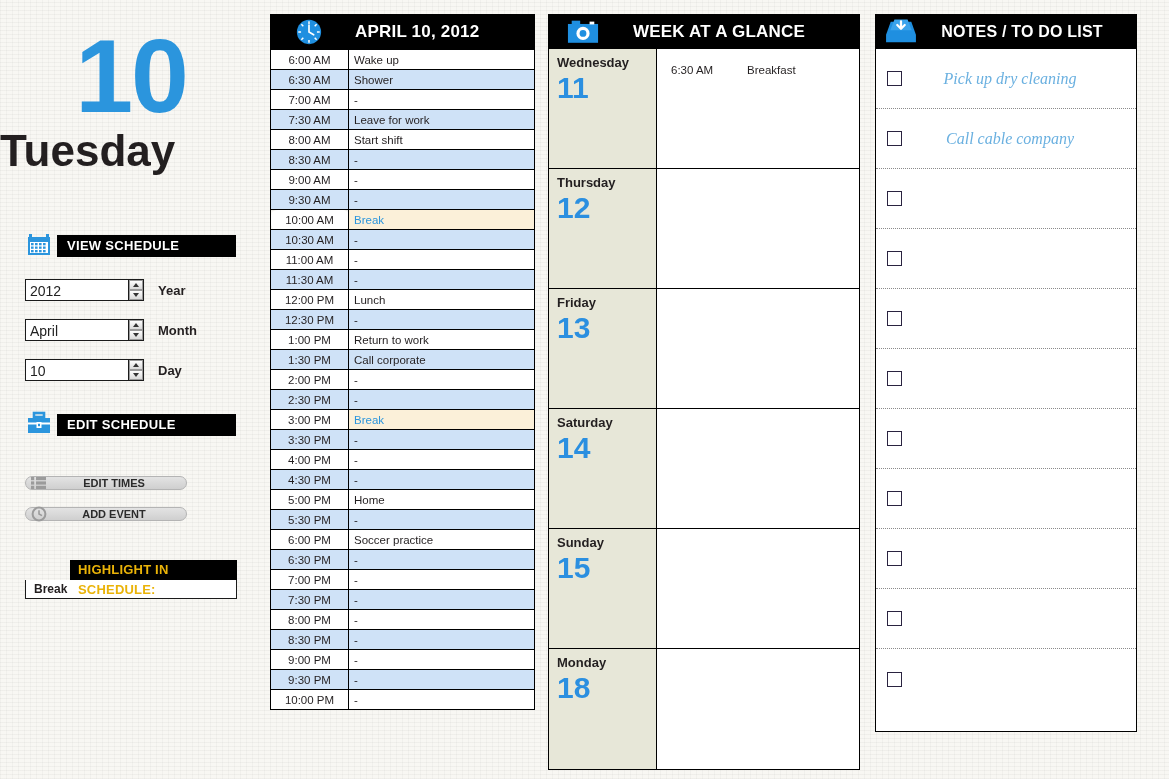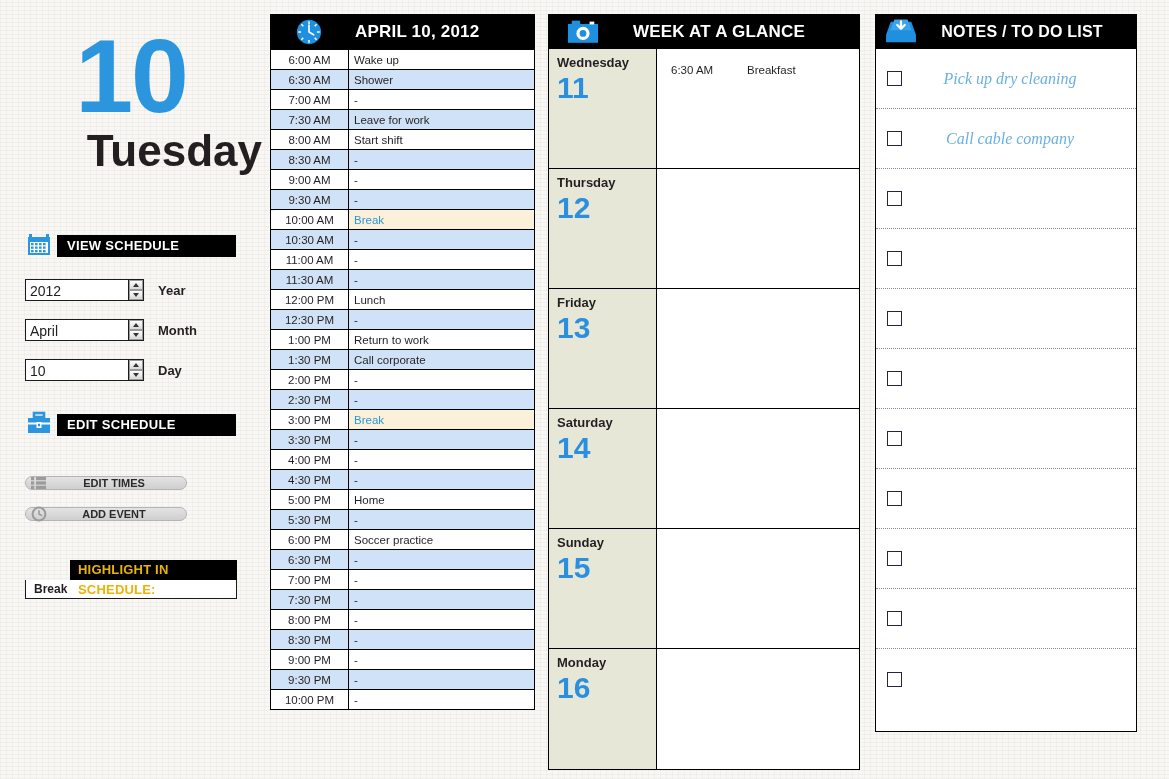--- a/index.html
+++ b/index.html
@@ -26,27 +26,26 @@
   .big-day {
     text-align: center;
     font-size: 104px;
     line-height: 108px;
     font-weight: bold;
     color: #2b95dd;
     margin-top: 22px;
     letter-spacing: -2px;
   }
   .weekday-name {
-    text-align: right;
+    text-align: left;
     font-size: 44px;
     line-height: 50px;
     font-weight: bold;
     color: #231f20;
     margin-top: -4px;
-    padding-left: 12px;
   }
 
   .section-bar {
     position: absolute;
     display: flex;
     align-items: center;
     height: 14px;
   }
   .section-bar .bar-icon {
     width: 28px; height: 28px;
@@ -557,21 +556,21 @@
         <div class="day-block">
           <div class="day-left">
             <div class="day-name">Sunday</div>
             <div class="day-num">15</div>
           </div>
           <div class="day-right"></div>
         </div>
         <div class="day-block">
           <div class="day-left">
             <div class="day-name">Monday</div>
-            <div class="day-num">16</div>
+            <div class="day-num">18</div>
           </div>
           <div class="day-right"></div>
         </div>
       </div>
   </div>
 
   <div class="notes-panel">
     <div class="notes-head">
       <div class="nh-icon-cell">
         <svg viewBox="0 0 34 30" width="32" height="28">

